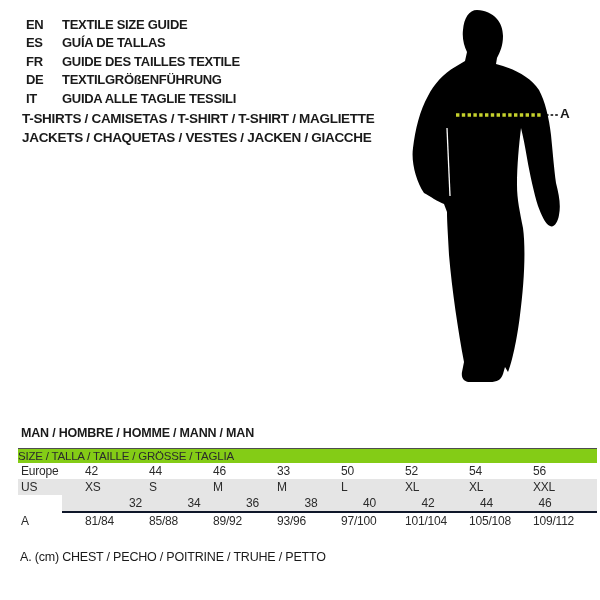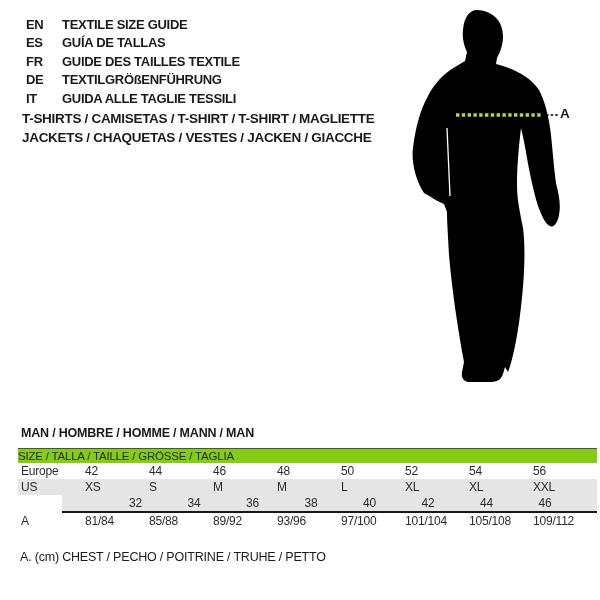--- a/index.html
+++ b/index.html
@@ -111,21 +111,21 @@
   <div class="section-title">MAN / HOMBRE / HOMME / MANN / MAN</div>
 
   <div class="size-table">
     <div class="st-header">SIZE / TALLA / TAILLE / GRÖSSE / TAGLIA</div>
 
     <div class="st-row">
       <span class="st-lbl">Europe</span>
       <span class="st-val">42</span>
       <span class="st-val">44</span>
       <span class="st-val">46</span>
-      <span class="st-val">48</span>
+      <span class="st-val">33</span>
       <span class="st-val">50</span>
       <span class="st-val">52</span>
       <span class="st-val">54</span>
       <span class="st-val">56</span>
     </div>
 
     <div class="st-row alt">
       <span class="st-lbl">US</span>
       <span class="st-val">XS</span>
       <span class="st-val">S</span>

